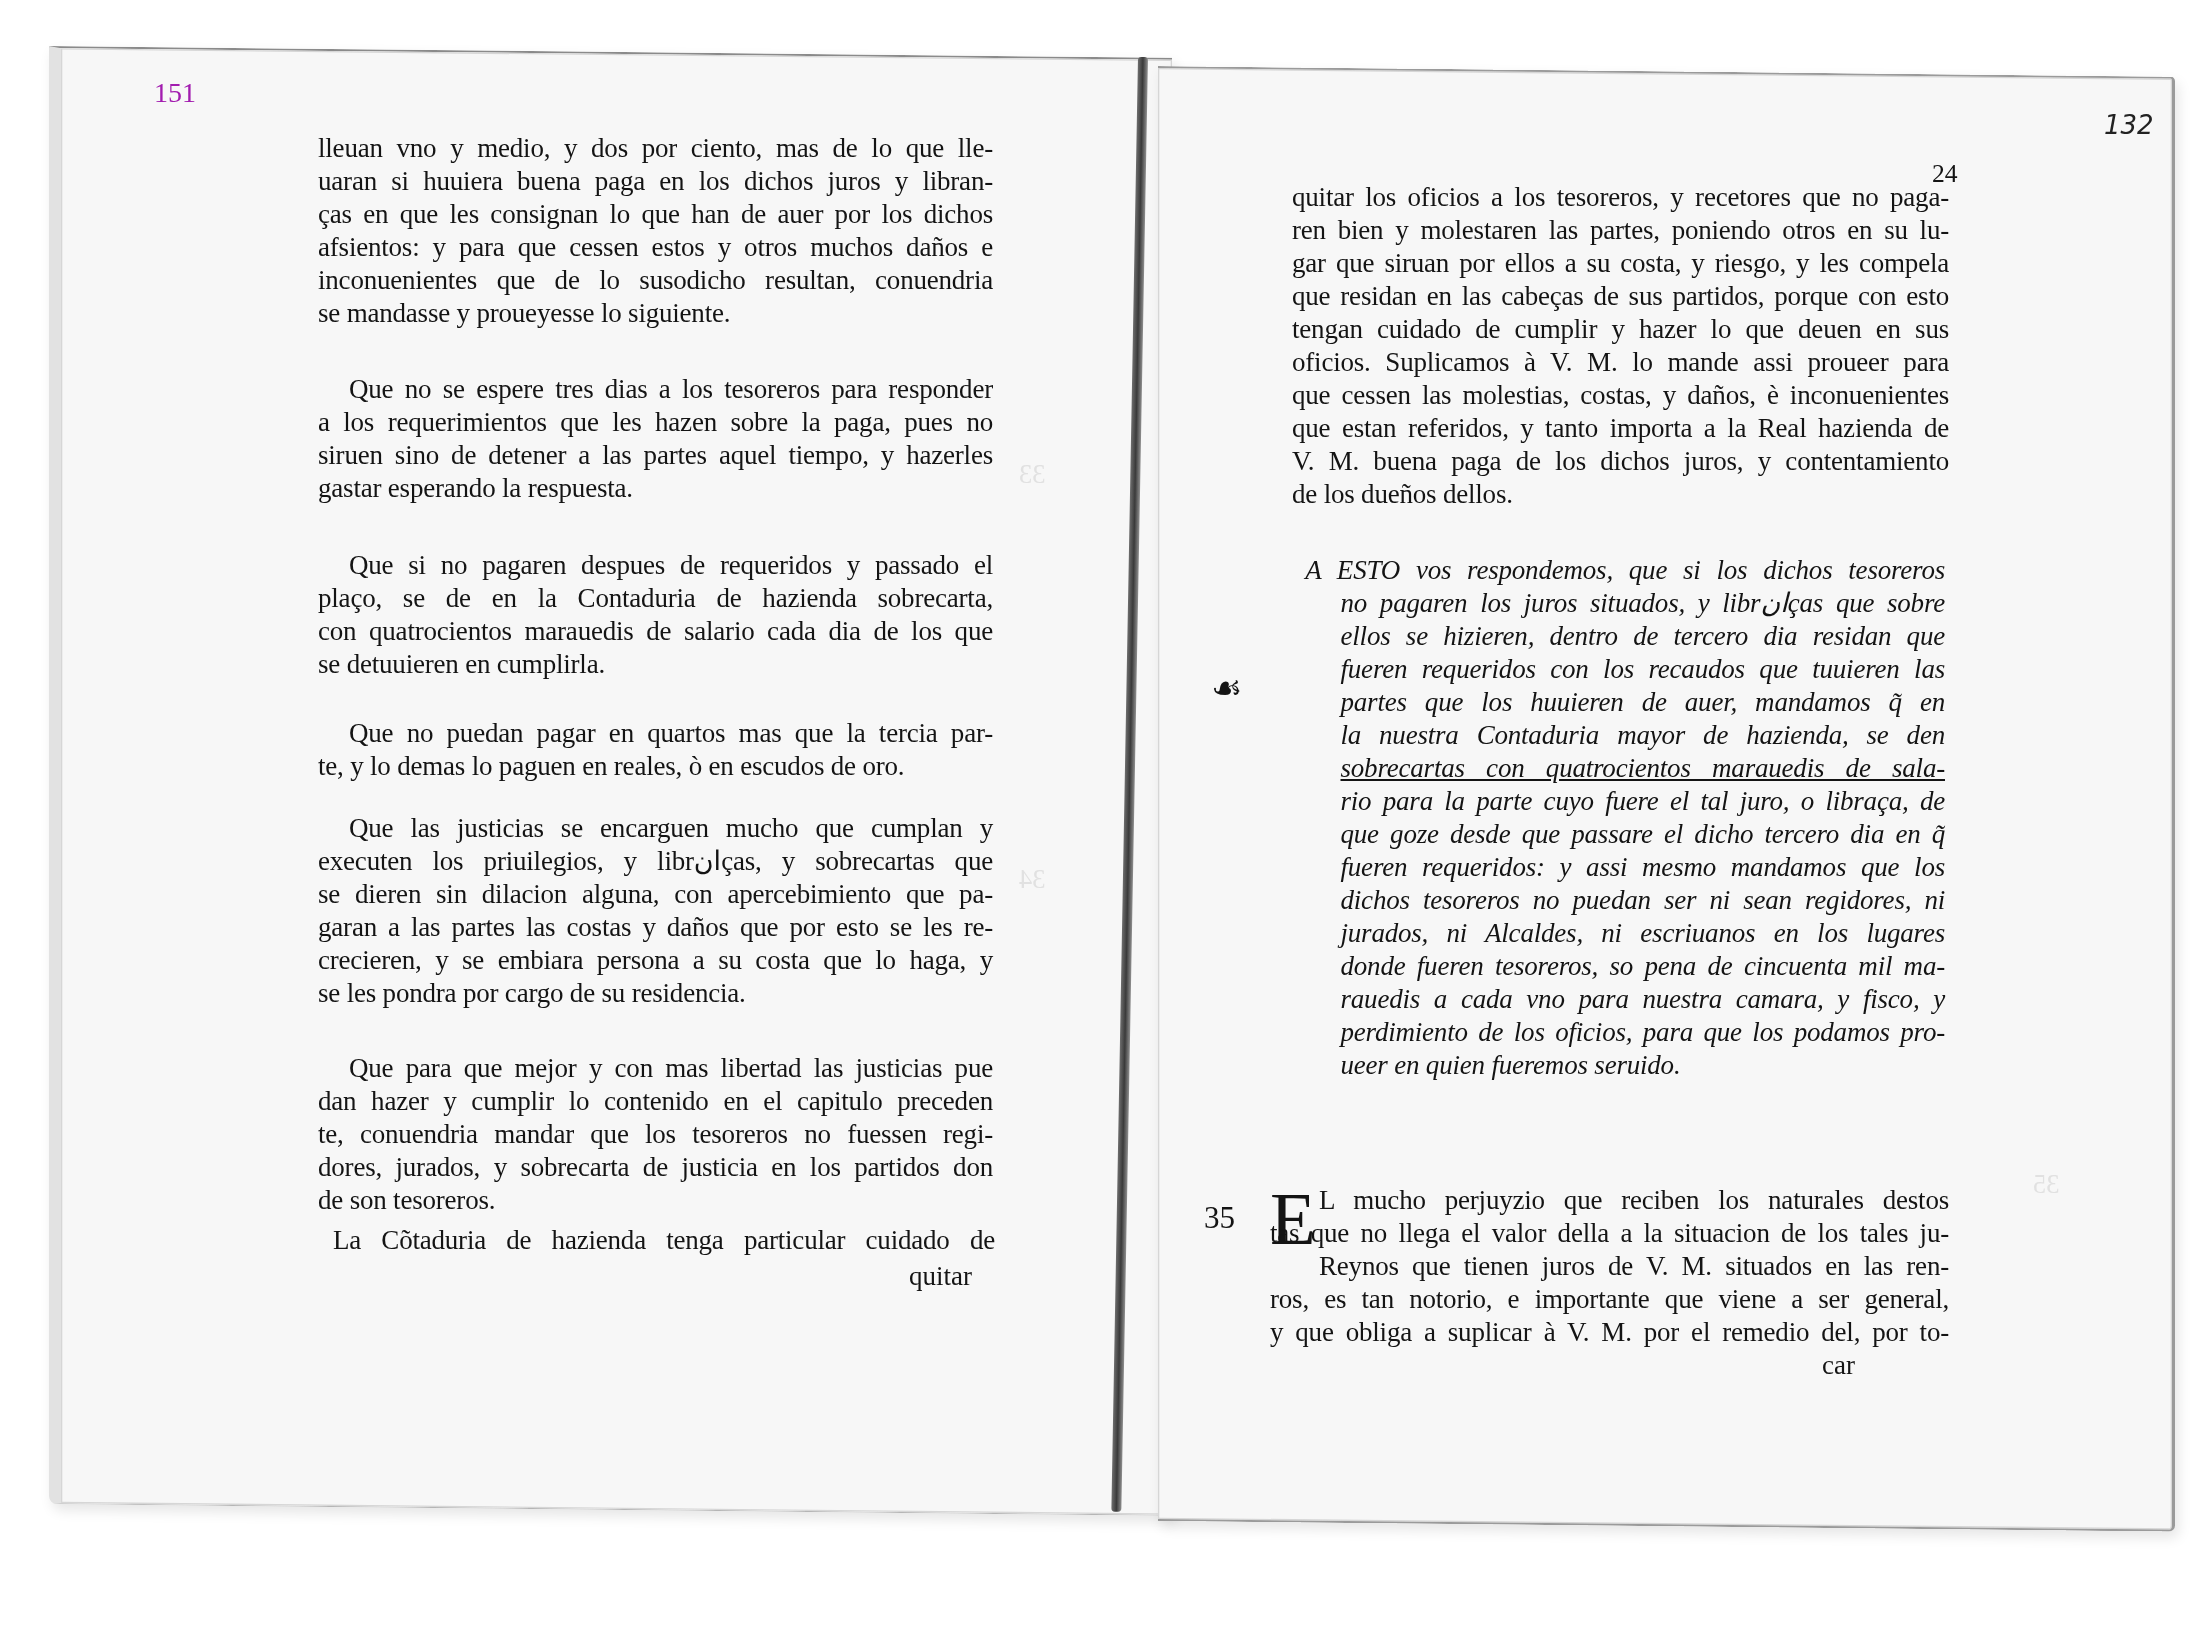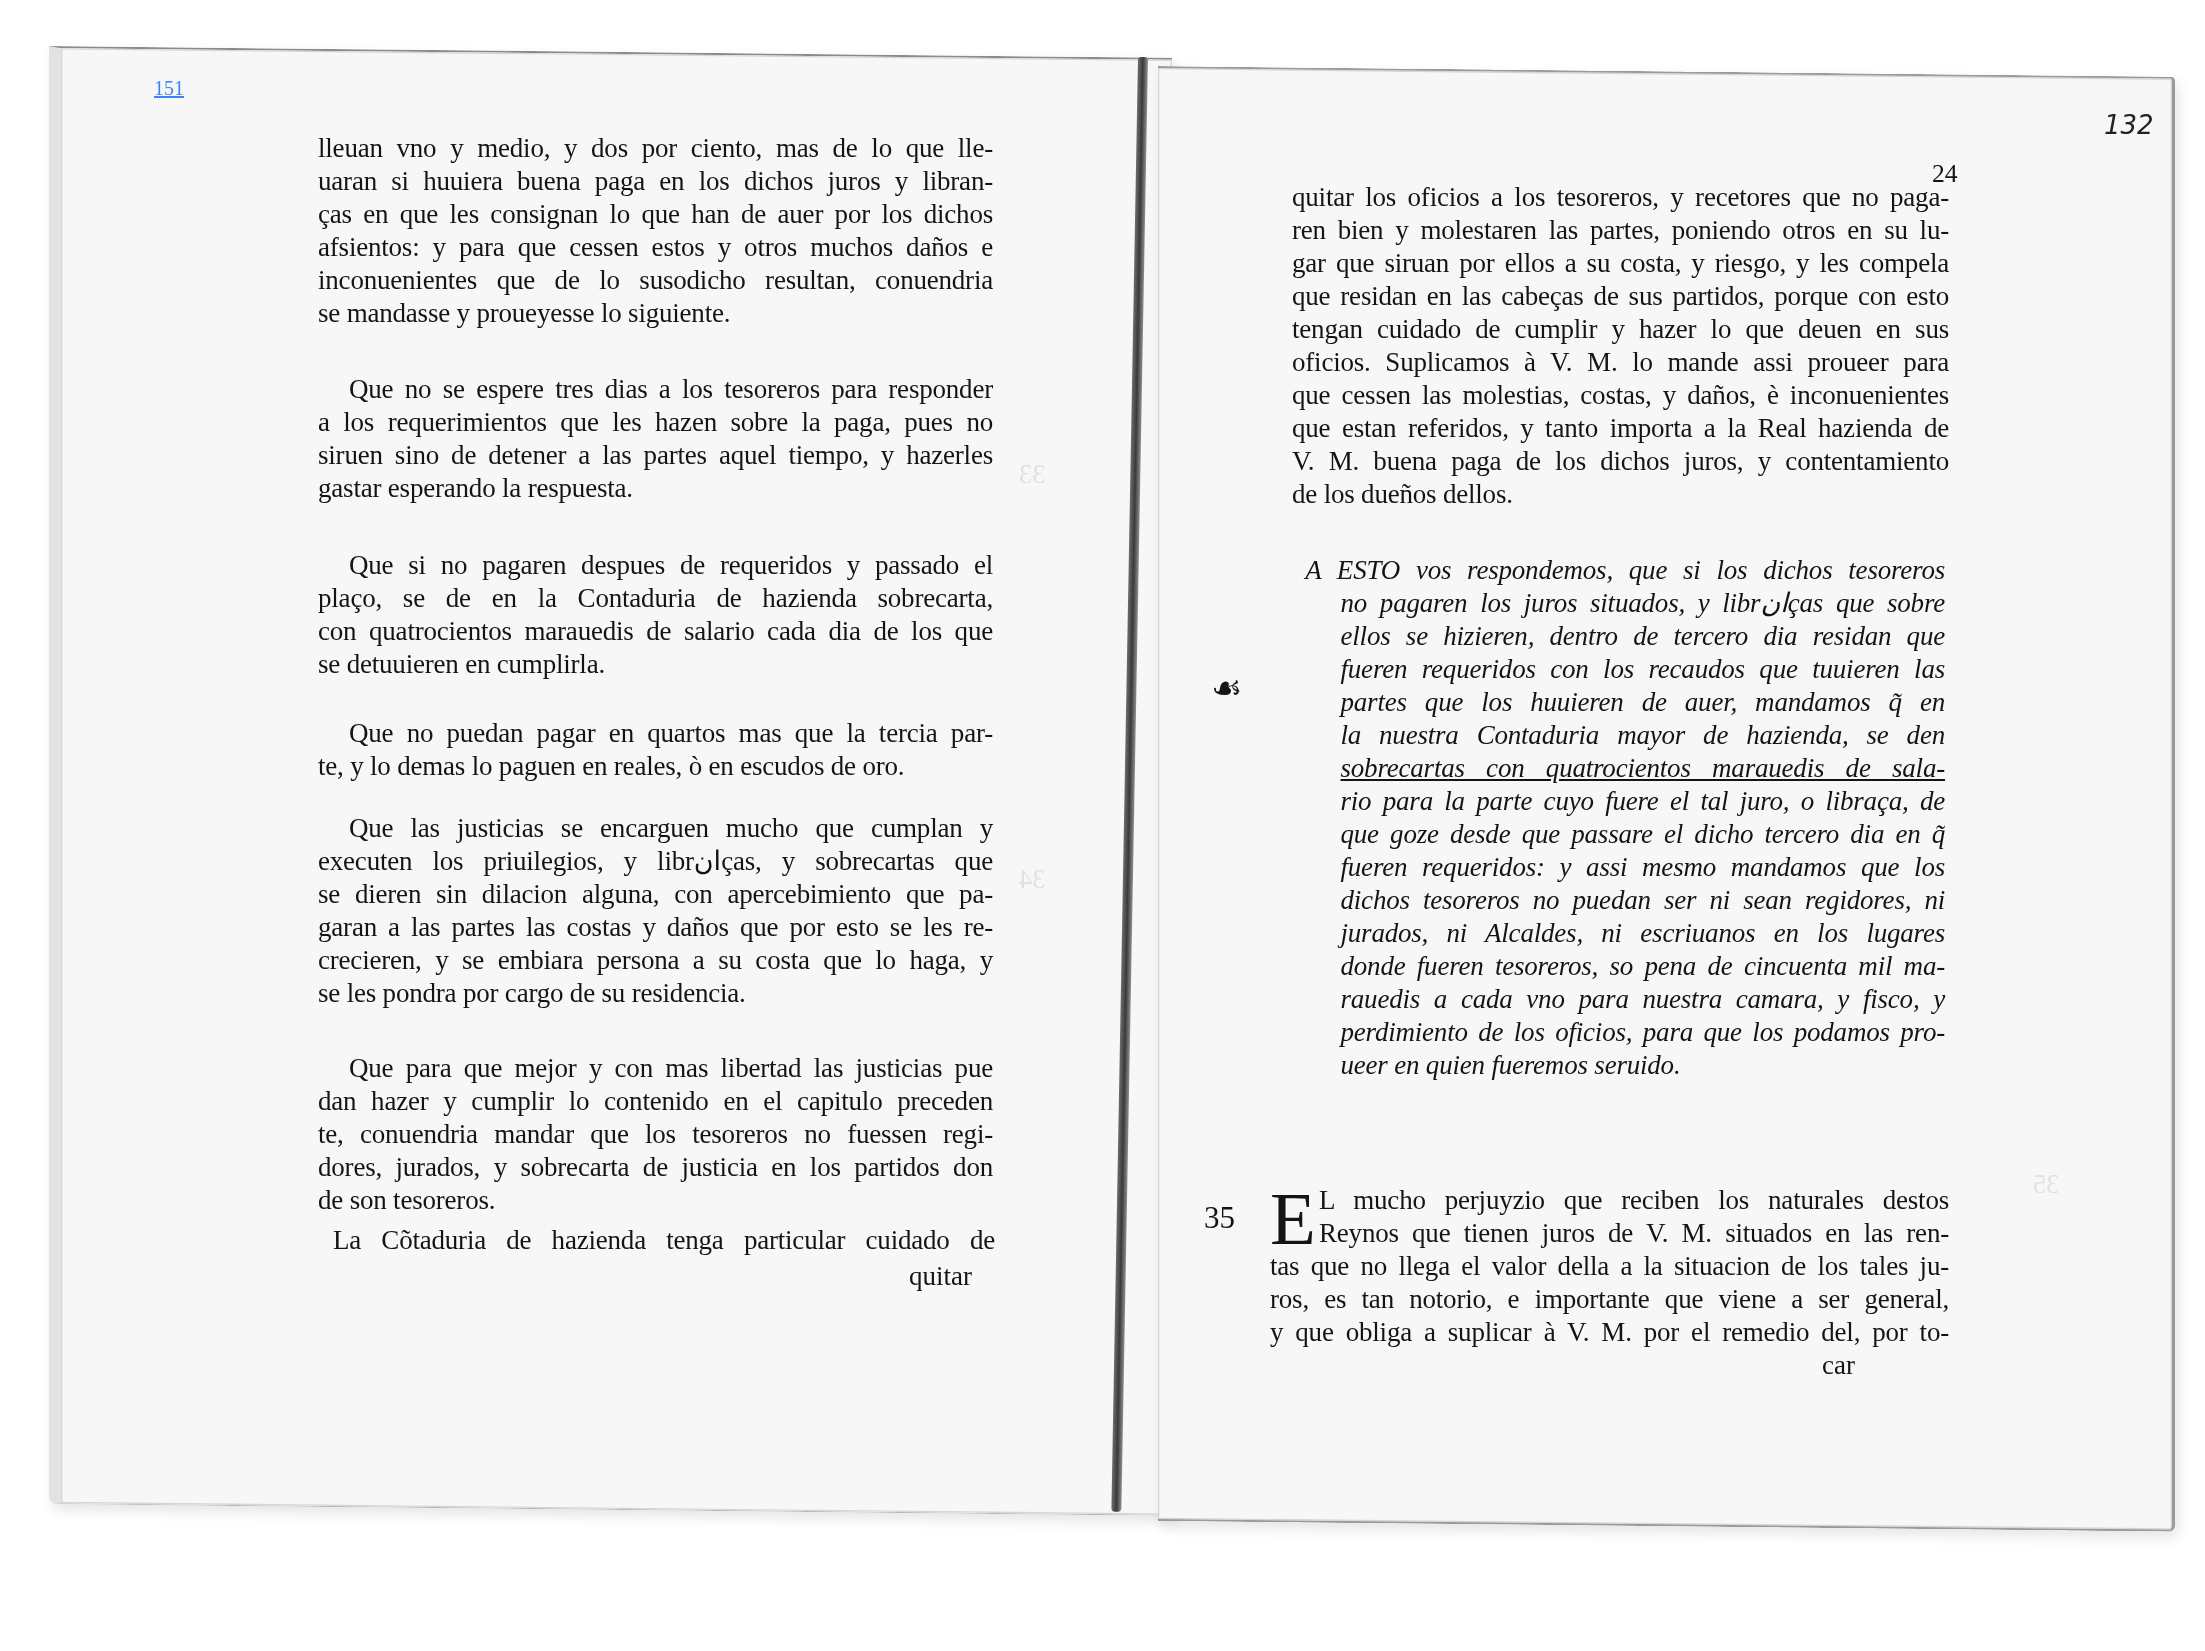--- a/index.html
+++ b/index.html
@@ -45,21 +45,21 @@
 <body>
 
 <div id="left-page" class="page"></div>
 <div id="right-page" class="page"></div>
 <div id="gutter"></div>
 
 <div class="bleed" style="left:1019px;top:459px;">33</div>
 <div class="bleed" style="left:1019px;top:864px;">34</div>
 <div class="bleed" style="left:2033px;top:1169px;">35</div>
 
-<div class="margin-note" style="left:154px;top:77px;color:#3b82f6;font-size:20px;text-decoration:underline;">151</div>
+<div class="margin-note" style="left:154px;top:77px;color:#a21caf;font-size:28px;">151</div>
 
 <div class="text-block justify last" style="left:318px;top:132px;width:675px;">
   <span class="line">lleuan vno y medio, y dos por ciento, mas de lo que lle-</span>
   <span class="line">uaran si huuiera buena paga en los dichos juros y libran-</span>
   <span class="line">ças en que les consignan lo que han de auer por los dichos</span>
   <span class="line">afsientos: y para que cessen estos y otros muchos daños e</span>
   <span class="line">inconuenientes que de lo susodicho resultan, conuendria</span>
   <span class="line">se mandasse y proueyesse lo siguiente.</span>
 </div>
 
@@ -140,20 +140,20 @@
   <span class="line" style="padding-left:26.5px;">ueer en quien fueremos seruido.</span>
 </div>
 
 <div class="margin-note" style="left:1211px;top:668px;font-size:35px;">☙</div>
 
 <div class="margin-note" style="left:1204px;top:1200px;font-size:31px;">35</div>
 <div class="dropcap" style="left:1270px;top:1186px;">E</div>
 
 <div class="text-block justify" style="left:1270px;top:1184px;width:679px;">
   <span class="line" style="padding-left:49px;">L mucho perjuyzio que reciben los naturales destos</span>
+  <span class="line">tas que no llega el valor della a la situacion de los tales ju-</span>
   <span class="line" style="padding-left:49px;">Reynos que tienen juros de V. M. situados en las ren-</span>
-  <span class="line">tas que no llega el valor della a la situacion de los tales ju-</span>
   <span class="line">ros, es tan notorio, e importante que viene a ser general,</span>
   <span class="line">y que obliga a suplicar à V. M. por el remedio del, por to-</span>
 </div>
 
 <div class="catch" style="left:1822px;top:1350px;">car</div>
 
 
 </body></html>

